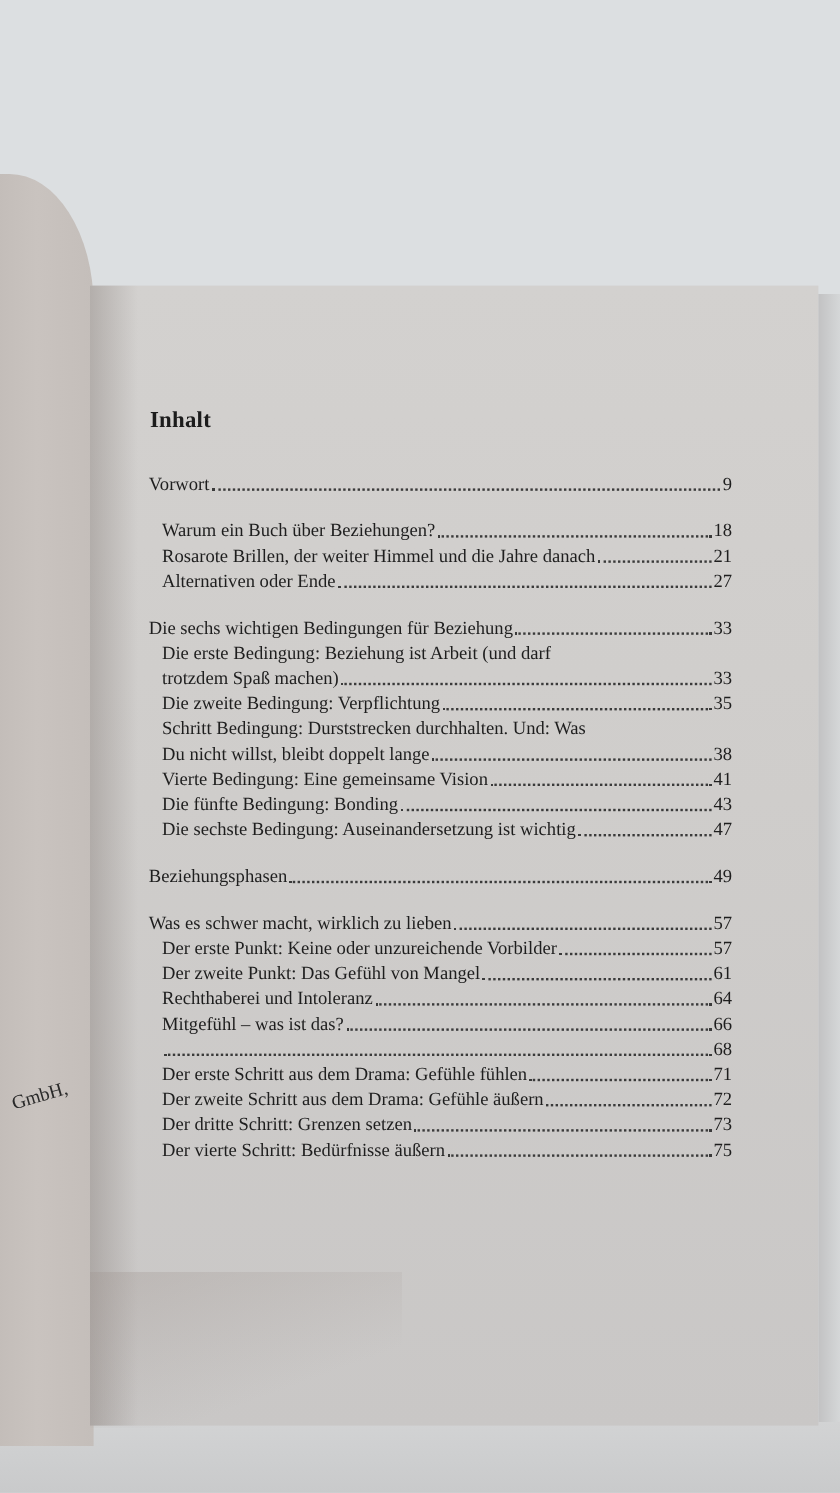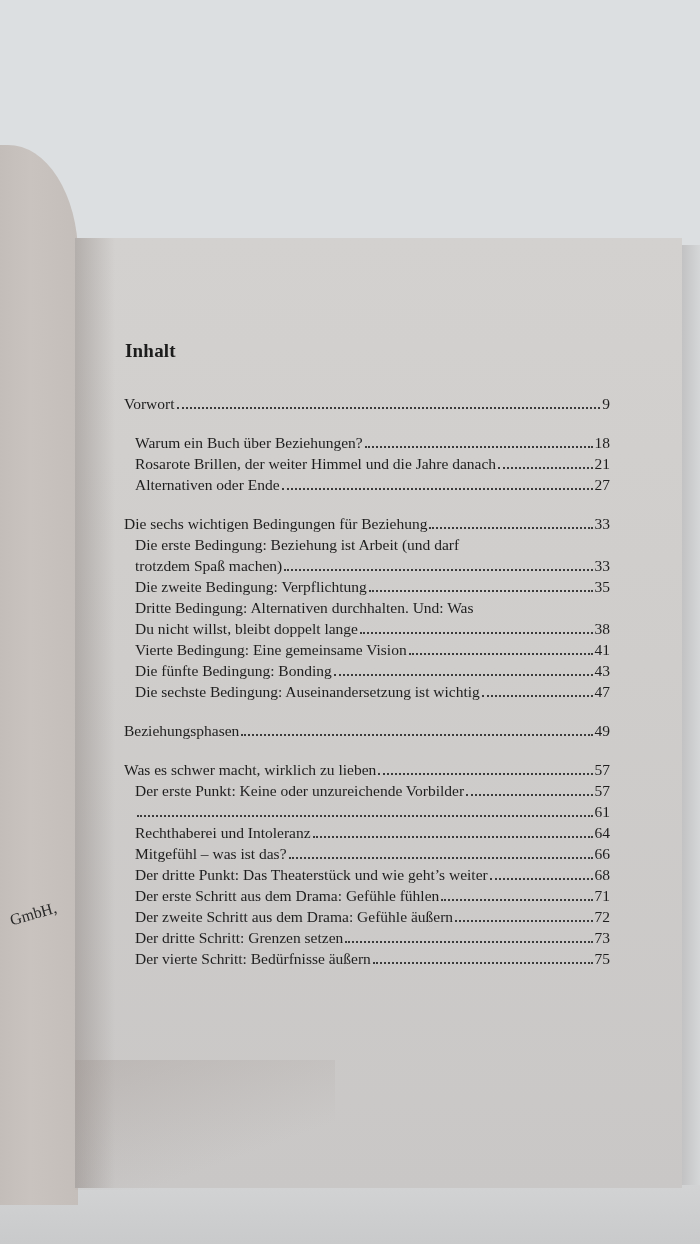--- a/index.html
+++ b/index.html
@@ -105,21 +105,21 @@
     <span class="title">trotzdem Spaß machen)</span>
     <span class="leader"></span>
     <span class="page">33</span>
   </div>
   <div class="entry sub">
     <span class="title">Die zweite Bedingung: Verpflichtung</span>
     <span class="leader"></span>
     <span class="page">35</span>
   </div>
   <div class="entry sub">
-    <span class="title">Dritte Bedingung: Alternativen durchhalten. Und: Was</span>
+    <span class="title">Schritt Bedingung: Durststrecken durchhalten. Und: Was</span>
   </div>
   <div class="entry sub">
     <span class="title">Du nicht willst, bleibt doppelt lange</span>
     <span class="leader"></span>
     <span class="page">38</span>
   </div>
   <div class="entry sub">
     <span class="title">Vierte Bedingung: Eine gemeinsame Vision</span>
     <span class="leader"></span>
     <span class="page">41</span>
@@ -147,35 +147,35 @@
     <span class="title">Was es schwer macht, wirklich zu lieben</span>
     <span class="leader"></span>
     <span class="page">57</span>
   </div>
   <div class="entry sub">
     <span class="title">Der erste Punkt: Keine oder unzureichende Vorbilder</span>
     <span class="leader"></span>
     <span class="page">57</span>
   </div>
   <div class="entry sub">
+    <span class="title">Der zweite Punkt: Das Gefühl von Mangel</span>
     <span class="leader"></span>
     <span class="page">61</span>
   </div>
   <div class="entry sub">
     <span class="title">Rechthaberei und Intoleranz</span>
     <span class="leader"></span>
     <span class="page">64</span>
   </div>
   <div class="entry sub">
     <span class="title">Mitgefühl – was ist das?</span>
     <span class="leader"></span>
     <span class="page">66</span>
   </div>
   <div class="entry sub">
-    <span class="title">Der dritte Punkt: Das Theaterstück und wie geht’s weiter</span>
     <span class="leader"></span>
     <span class="page">68</span>
   </div>
   <div class="entry sub">
     <span class="title">Der erste Schritt aus dem Drama:  Gefühle fühlen</span>
     <span class="leader"></span>
     <span class="page">71</span>
   </div>
   <div class="entry sub">
     <span class="title">Der zweite Schritt aus dem Drama: Gefühle äußern</span>

